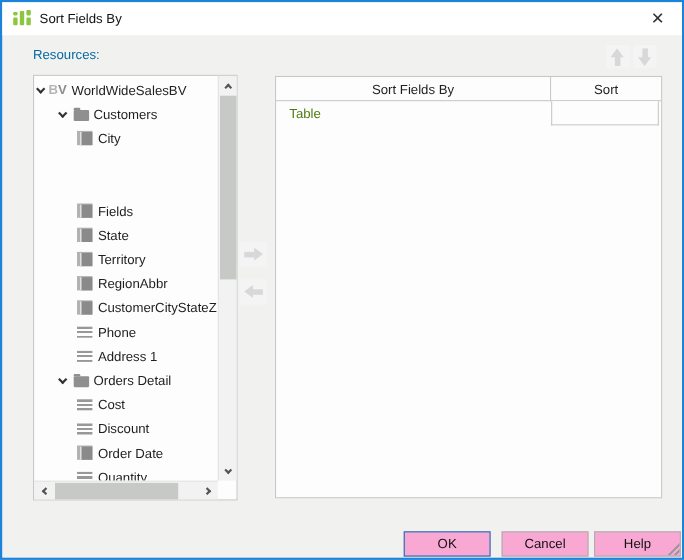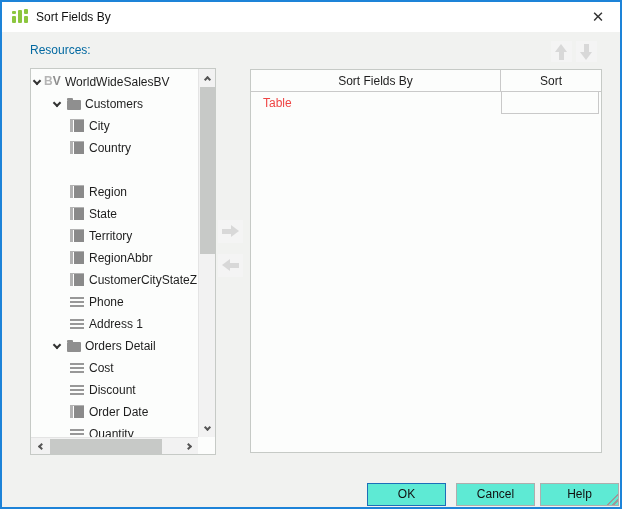--- a/index.html
+++ b/index.html
@@ -66,25 +66,25 @@
   #btn-remove { left:216px; top:252px; }
   #btn-up   { left:549px; top:39px; width:21px; height:21px; }
   #btn-down { left:574px; top:39px; width:21px; height:21px; }
   
   #sort-panel { position:absolute; left:248px; top:67px; width:352px; height:384px;
     background:#fcfdfc; border:1px solid #c6cac6; }
   .hcell { position:absolute; top:0; height:22px; line-height:22px; text-align:center;
     border-bottom:1px solid #c9c9c9; color:#1e1e1e; }
   #hcell-0 { left:0; width:250px; border-right:1px solid #c9c9c9; }
   #hcell-1 { left:250px; right:0; }
-  .drow-field { position:absolute; left:12px; height:22px; line-height:22px; color:#ef4444; }
+  .drow-field { position:absolute; left:12px; height:22px; line-height:22px; color:#4d7c0f; }
   .drow-sort  { position:absolute; left:250px; right:2px; height:22px;
     border:1px solid #c9c9c9; border-top:none; background:#fcfdfc; }
   
-  .dlg-btn { position:absolute; top:481px; width:79px; height:23px; background:#5eead4;
+  .dlg-btn { position:absolute; top:481px; width:79px; height:23px; background:#f9a8d4;
     border:1px solid #aeaeae; text-align:center; line-height:21px; color:#111; cursor:default; }
   #ok-btn { left:365px; border:1px solid #1d6fb8; }
   #cancel-btn { left:454px; }
   #help-btn { left:538px; }
   
   #resize-grip { position:absolute; right:2px; bottom:2px; width:13px; height:13px;
     background:repeating-linear-gradient(135deg, transparent 0 2px, #9a9a9a 2px 4px);
     clip-path:polygon(100% 0, 100% 100%, 0 100%); }
 </style>
 </head>
@@ -115,27 +115,23 @@
         </div>
         <div class="trow" style="top: 24px;">
           <span class="chev" style="left: 23px;"></span>
           <span class="ifolder" style="left: 36px;"></span>
           <span class="tlabel" style="left: 54px;">Customers</span>
         </div>
         <div class="trow" style="top: 46px;">
           <span class="icube" style="left: 39px;"></span>
           <span class="tlabel" style="left: 58px;">City</span>
         </div>
-        <div class="trow" style="top: 68px;">
-          <span class="icube" style="left: 39px;"></span>
-          <span class="tlabel" style="left: 58px;">Country</span>
-        </div>
         <div class="trow" style="top: 112px;">
           <span class="icube" style="left: 39px;"></span>
-          <span class="tlabel" style="left: 58px;">Region</span>
+          <span class="tlabel" style="left: 58px;">Fields</span>
         </div>
         <div class="trow" style="top: 134px;">
           <span class="icube" style="left: 39px;"></span>
           <span class="tlabel" style="left: 58px;">State</span>
         </div>
         <div class="trow" style="top: 156px;">
           <span class="icube" style="left: 39px;"></span>
           <span class="tlabel" style="left: 58px;">Territory</span>
         </div>
         <div class="trow" style="top: 178px;">

